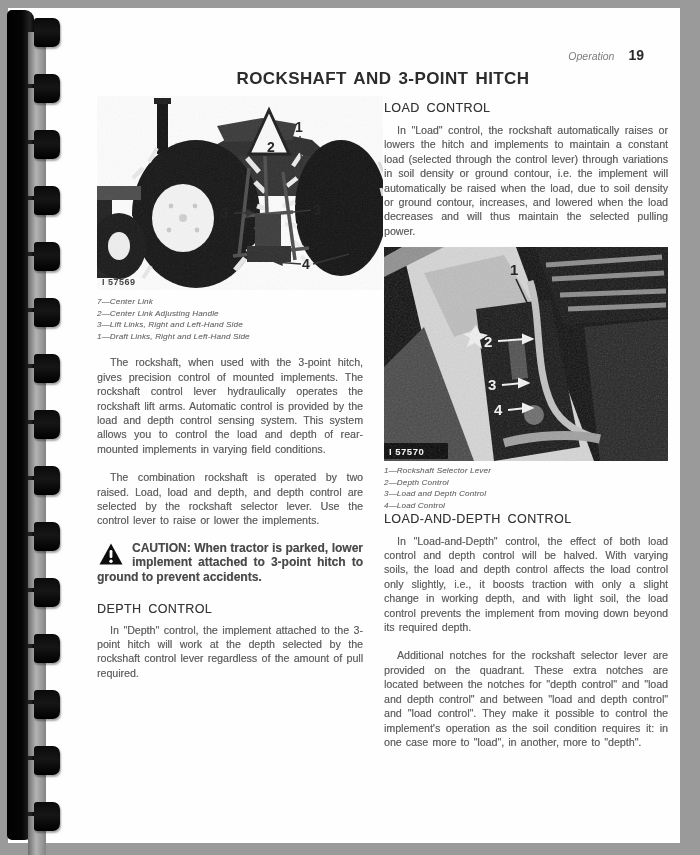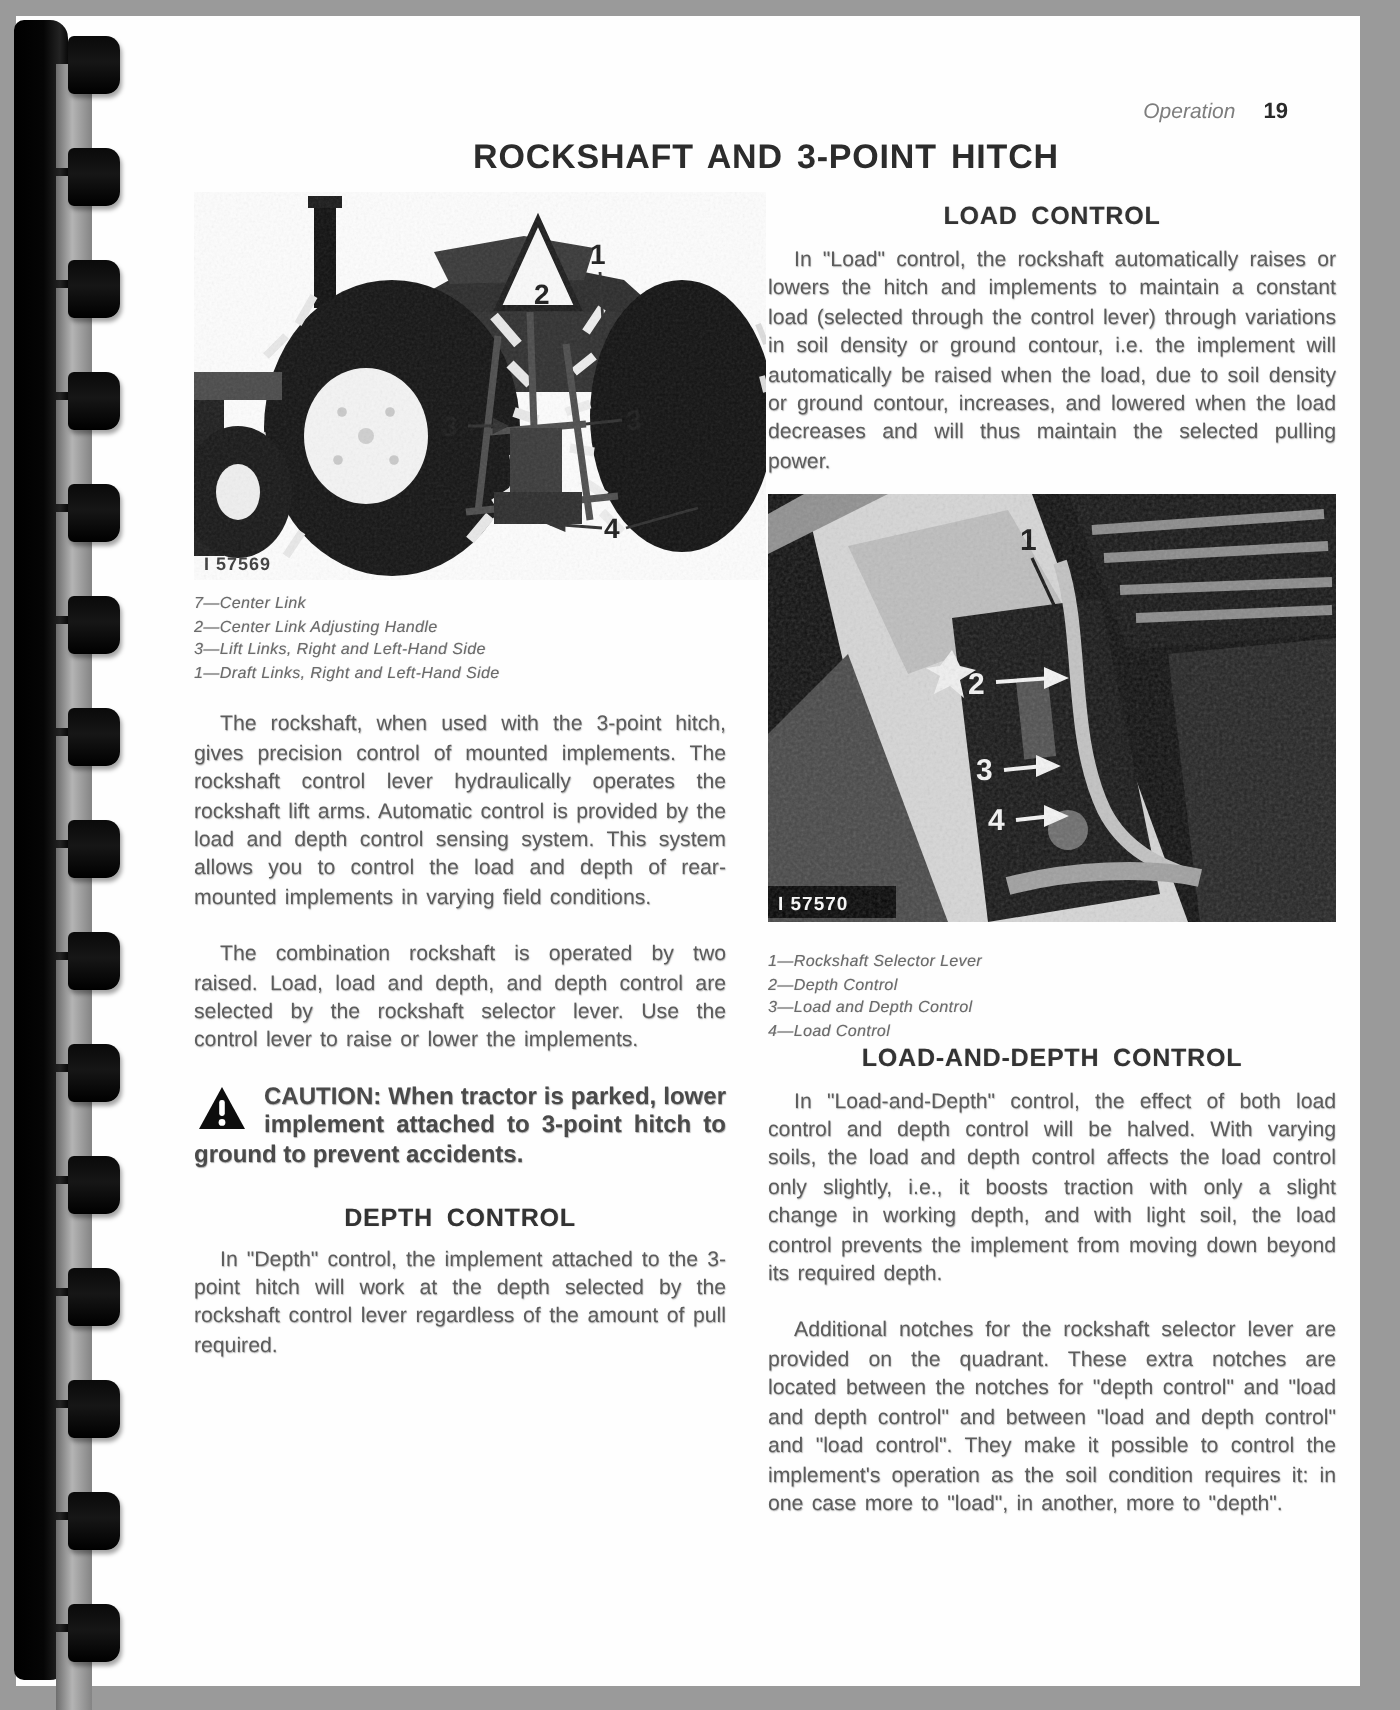--- a/index.html
+++ b/index.html
@@ -26,37 +26,37 @@
   }
   .tooth::after{
     content:'';position:absolute;left:8px;top:0;width:26px;height:29px;
     background:linear-gradient(180deg,#0a0a0a 0%,#161616 45%,#000 100%);
     border-radius:3px 7px 7px 3px;
     box-shadow:1px 2px 2px rgba(0,0,0,.35);
   }
   
   .running-head{position:absolute;top:46px;right:56px;z-index:2;white-space:nowrap;}
   .running-head .section{font-style:italic;color:#7d7d7d;font-size:10.5px;}
-  .running-head .pagenum{font-weight:bold;color:#2a2a2a;font-size:11px;margin-left:14px;}
+  .running-head .pagenum{font-weight:bold;color:#2a2a2a;font-size:14px;margin-left:14px;}
   .page-title{
     position:absolute;top:69px;left:100px;width:566px;text-align:center;
     font-size:17px;font-weight:bold;color:#2c2c2c;letter-spacing:.4px;word-spacing:2px;z-index:2;
   }
   
   .col{position:absolute;top:96px;z-index:2;}
   .col-left{left:97px;width:286px;}
   .col-right{left:384px;width:284px;}
   .body-text{
     font-size:10.6px;line-height:14.4px;color:#5c5c5c;text-align:justify;
     text-indent:13px;word-spacing:1.2px;
     text-shadow:.3px .3px .6px rgba(110,110,110,.55);
   }
   .col-left .body-text{width:266px;}
   .heading{
-    font-size:12.5px;font-weight:bold;color:#333;text-align:center;
+    font-size:12.5px;font-weight:normal;color:#333;text-align:left;
     letter-spacing:.4px;word-spacing:3px;
     text-shadow:.2px .2px .4px rgba(70,70,70,.4);
   }
   .fig-caption{margin-top:6px;}
   .fig-caption div{
     font-style:italic;font-size:8px;line-height:11.6px;color:#6b6b6b;
     letter-spacing:.2px;text-shadow:.2px .2px .4px rgba(120,120,120,.5);
   }
   
   .caution{margin-top:13px;font-size:12px;line-height:14.6px;font-weight:bold;
@@ -250,21 +250,21 @@
         <path d="M124,163 L142,161" fill="none"></path>
           <path d="M148,161 l-9,-4 l0,8 z"></path>
       </g>
 
       <rect x="0" y="196" width="64" height="16" fill="#050505"></rect>
       <text x="5" y="208" font-family="Liberation Sans, sans-serif" font-size="9.5" font-weight="bold" letter-spacing="0.5" fill="#fdfdfd">I 57570</text>
       <rect x="0" y="0" width="284" height="214" filter="url(#noiseR)" opacity="0.22"></rect>
     </svg>
   </div>
 
-  <div class="fig-caption" style="margin-top:14px">
+  <div class="fig-caption" style="margin-top:4px">
     <div>1—Rockshaft Selector Lever</div>
     <div>2—Depth Control</div>
     <div>3—Load and Depth Control</div>
     <div>4—Load Control</div>
   </div>
 
   <div class="heading" style="">LOAD-AND-DEPTH CONTROL</div>
   <div class="body-text" style="margin-top:8px">In "Load-and-Depth" control, the effect of both load control and depth control will be halved. With varying soils, the load and depth control affects the load control only slightly, i.e., it boosts traction with only a slight change in working depth, and with light soil, the load control prevents the implement from moving down beyond its required depth.</div>
   <div class="body-text" style="margin-top:14px">Additional notches for the rockshaft selector lever are provided on the quadrant. These extra notches are located between the notches for "depth control" and "load and depth control" and between "load and depth control" and "load control". They make it possible to control the implement's operation as the soil condition requires it: in one case more to "load", in another, more to "depth".</div>
 </div>

